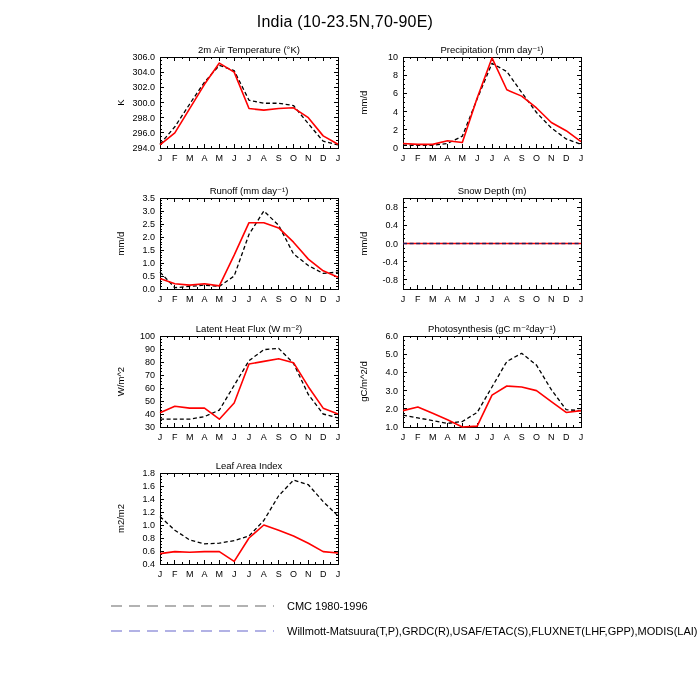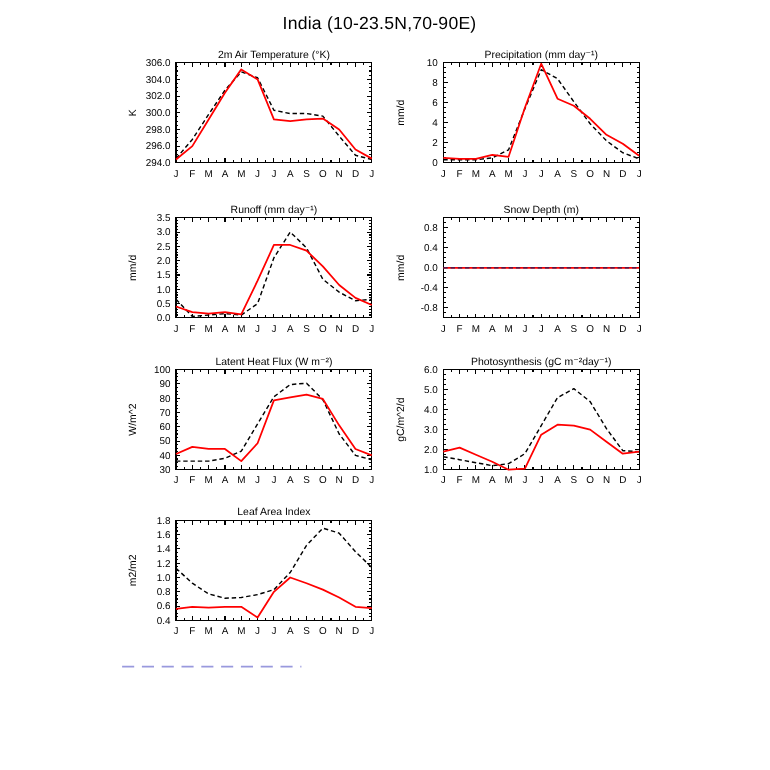--- a/index.html
+++ b/index.html
@@ -956,18 +956,25 @@
           <text x="139" y="9.5" font-size="9.5" text-anchor="middle" font-family="&quot;Liberation Sans&quot;,&quot;DejaVu Sans&quot;,sans-serif">Leaf Area Index</text>
           <text x="14" y="59.5" font-size="9.5" text-anchor="middle" font-family="&quot;Liberation Sans&quot;,&quot;DejaVu Sans&quot;,sans-serif" transform="rotate(-90 14 59.5)">m2/m2</text>
         </g>
         <polyline points="50.00,57.55 64.83,71.20 79.67,80.95 94.50,84.85 109.33,84.20 124.17,81.60 139.00,77.05 153.83,61.45 168.67,36.75 183.50,21.15 198.33,25.70 213.17,42.60 228.00,56.90" fill="none" stroke="#000000" stroke-width="1.3" stroke-dasharray="4 2.6" stroke-linejoin="round"></polyline>
         <polyline points="50.00,94.60 64.83,92.65 79.67,93.30 94.50,92.65 109.33,92.65 124.17,102.40 139.00,79.00 153.83,66.00 168.67,71.20 183.50,77.05 198.33,84.20 213.17,92.65 228.00,93.95" fill="none" stroke="#ff0000" stroke-width="1.6" stroke-dasharray="none" stroke-linejoin="round"></polyline>
       </svg></div>
 
   <div class="legend">
     <div class="legend-row">
       <svg>
+        <line class="swatch dashed" x1="1" y1="9" x2="164" y2="9" stroke="#999999"></line>
+      </svg>
+      <span class="legend-label">CMC 1980-1996</span>
+    </div>
+    <div class="legend-row">
+      <svg>
         <line class="swatch dashed" x1="1" y1="9" x2="164" y2="9" stroke="#9999dd"></line>
       </svg>
+      <span class="legend-label">Willmott-Matsuura(T,P),GRDC(R),USAF/ETAC(S),FLUXNET(LHF,GPP),MODIS(LAI)</span>
     </div>
   </div>
 
 </div>
 
 </body></html>

